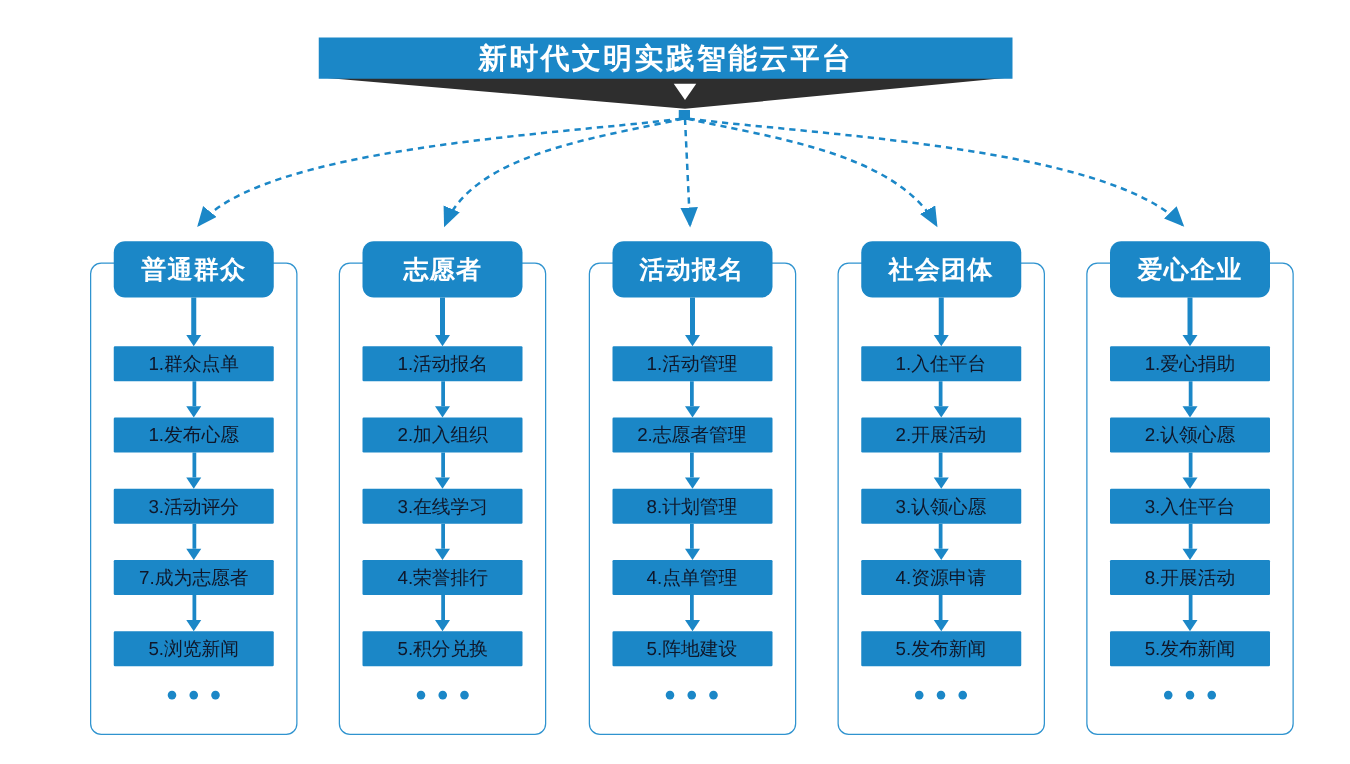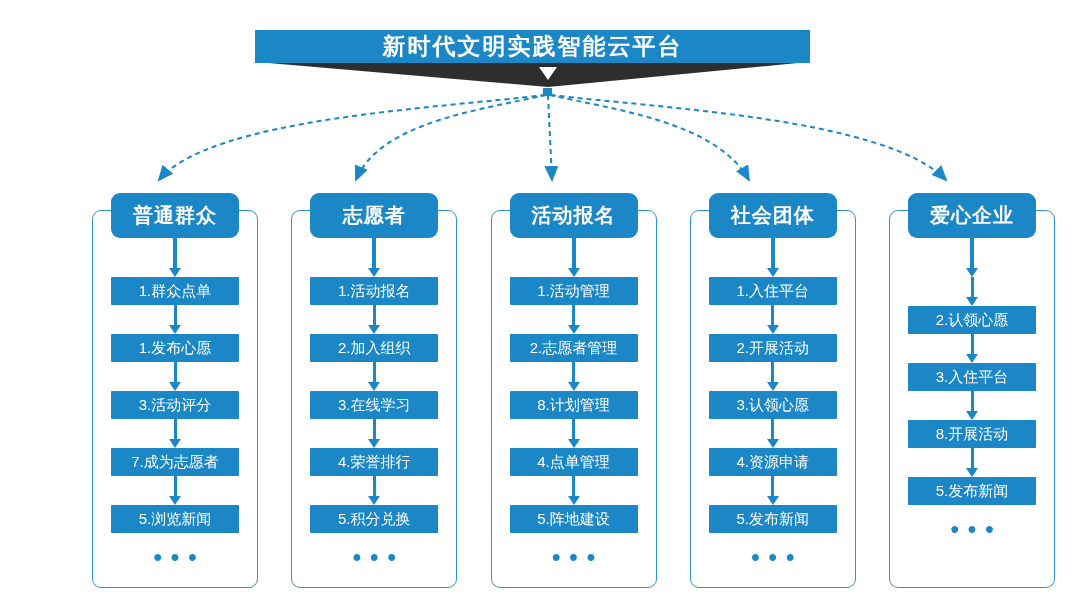--- a/index.html
+++ b/index.html
@@ -13,35 +13,35 @@
     display:flex; align-items:center; justify-content:center; letter-spacing:2px;
     z-index:3;
   }
 
   
   .overlay { position:absolute; left:0; top:0; width:1080px; height:611px; pointer-events:none; z-index:2; }
 
   
   .columns {
     position:absolute; left:72px; top:210px; width:963px; height:378px;
-    display:flex; justify-content:space-between; z-index:1;margin-left:20px;
+    display:flex; justify-content:space-between; z-index:1;
   }
   .column {
     box-sizing:border-box; width:166px; height:378px;
     border:1.5px solid #2f93cf; border-radius:9px; background:#ffffff;
     display:flex; flex-direction:column; align-items:center;
   }
   .col-header {
     margin-top:-18px; width:128px; height:45px; border-radius:9px;
     background:#1b87c7; color:#ffffff; font-size:20px; font-weight:bold;
     display:flex; align-items:center; justify-content:center; letter-spacing:1px;
     flex:none;
   }
   .step {
-    width:128px; height:28px; background:#1b87c7; color:#ffffff;
+    width:128px; height:28px; background:#1b87c7; color:#0f172a;
     font-size:15px; display:flex; align-items:center; justify-content:center;
     flex:none; border-radius:1px;
   }
   .v-arrow { display:flex; flex-direction:column; align-items:center; flex:none; }
   .v-arrow .stem { width:3px; background:#1b87c7; flex:1; }
   .v-arrow .head {
     width:0; height:0;
     border-left:6px solid transparent; border-right:6px solid transparent;
     border-top:9px solid #1b87c7;
   }
@@ -202,20 +202,21 @@
       <div class="step">5.发布新闻</div>
       <div class="dots">•••</div>
     </div>
 
     <div class="column">
       <div class="col-header">爱心企业</div>
       <div class="v-arrow big">
           <span class="stem"></span>
           <span class="head"></span>
         </div>
+      <div class="step">1.爱心捐助</div>
       <div class="v-arrow small">
           <span class="stem"></span>
           <span class="head"></span>
         </div>
       <div class="step">2.认领心愿</div>
       <div class="v-arrow small">
           <span class="stem"></span>
           <span class="head"></span>
         </div>
       <div class="step">3.入住平台</div>

